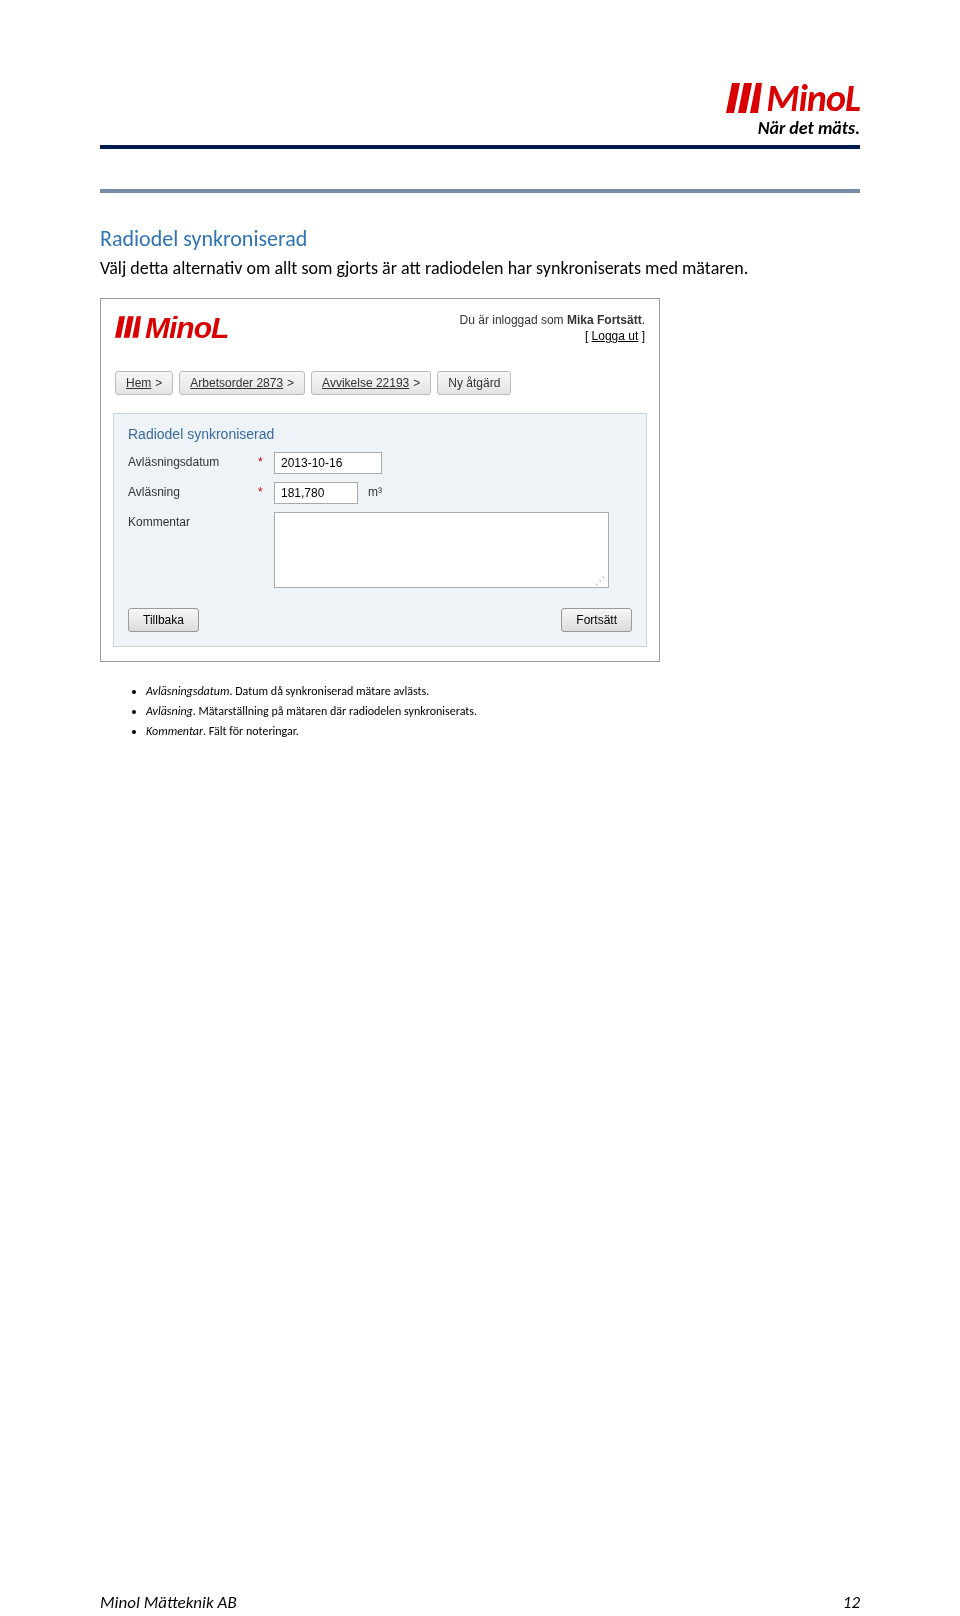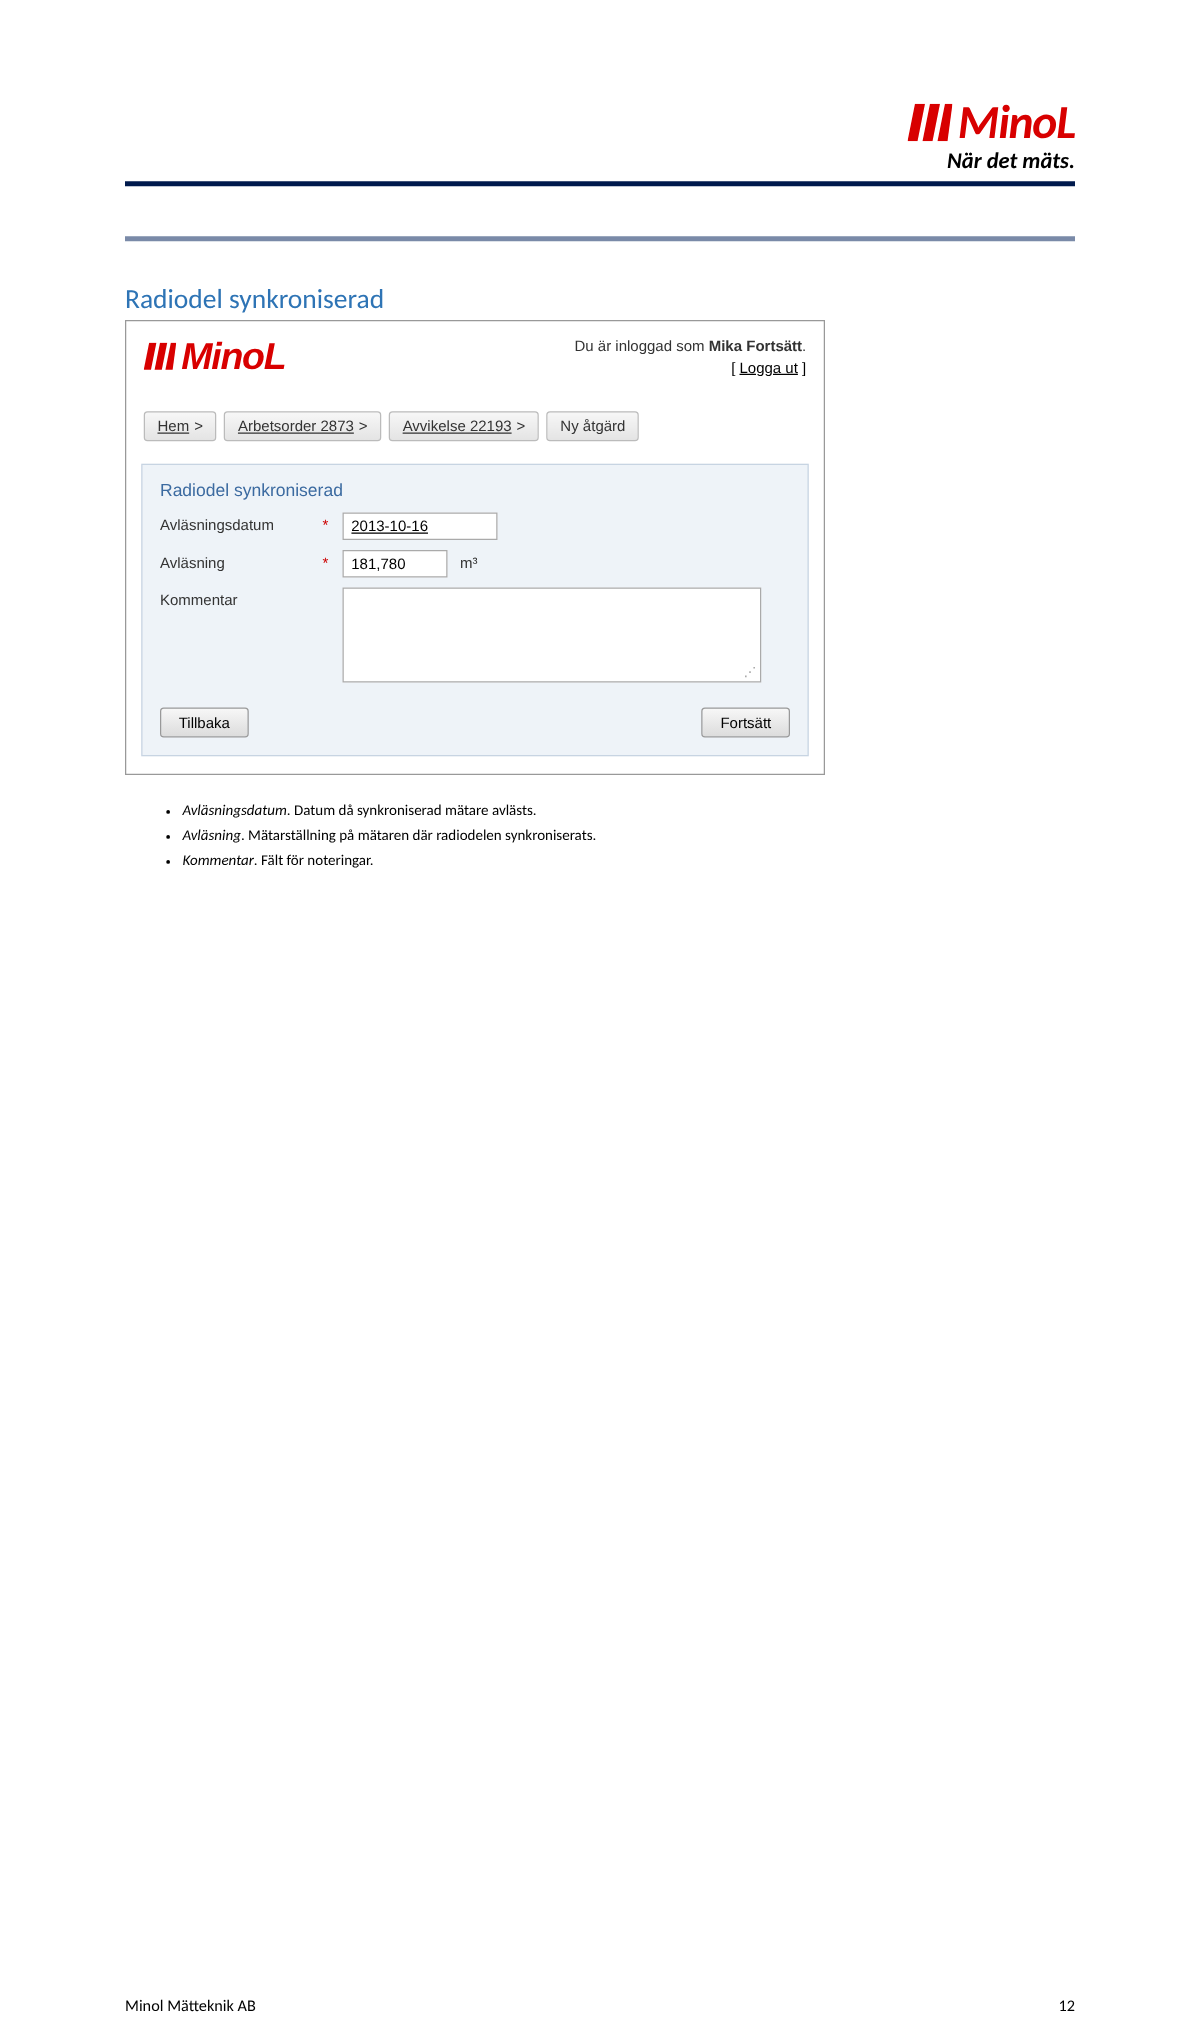--- a/index.html
+++ b/index.html
@@ -153,21 +153,21 @@
     font-size: 12px;
     padding-top: 3px;
   }
   .form-input {
     border: 1px solid #aaa;
     background: #fff;
     padding: 3px 6px;
     font-size: 12px;
     font-family: inherit;
   }
-  .inp-date { width: 124px; text-decoration: underline; }
+  .inp-date { width: 108px; }
   .inp-val { width: 84px; }
   .unit {
     font-size: 12px;
     margin-left: 10px;
     padding-top: 3px;
   }
   .inp-comment {
     width: 335px;
     height: 76px;
     border: 1px solid #aaa;
@@ -205,21 +205,22 @@
   }
   .bullets li { margin-bottom: 2px; }
   .bullets .term { font-style: italic; }
   .footer {
     position: absolute;
     bottom: 42px;
     left: 100px;
     right: 100px;
     display: flex;
     justify-content: space-between;
-    font-size: 13px;
+    font-size: 17px;
+    font-style: italic;
   }
 </style>
 </head>
 <body>
 
 <div class="page">
 
   <div class="header-area">
     <div class="logo-block">
       <div class="logo-minol">
@@ -233,20 +234,21 @@
         <span class="logo-text">MinoL</span>
       </div>
       <div class="logo-tagline">När det mäts.</div>
     </div>
   </div>
 
   <hr class="rule-thick">
   <hr class="rule-thin">
 
   <h2 class="section-title">Radiodel synkroniserad</h2>
+  <p class="section-desc">Välj detta alternativ om allt som gjorts är att radiodelen har synkroniserats med mätaren.</p>
 
   <div class="app-screenshot">
 
     <div class="app-top">
       <div class="app-logo">
         <span>
           <svg width="26" height="22" viewBox="0 0 36 30">
             <polygon points="6,0 14,0 8,30 0,30" fill="#d80000"></polygon>
             <polygon points="18,0 26,0 20,30 12,30" fill="#d80000"></polygon>
             <polygon points="30,0 36,0 32,30 24,30" fill="#d80000"></polygon>

